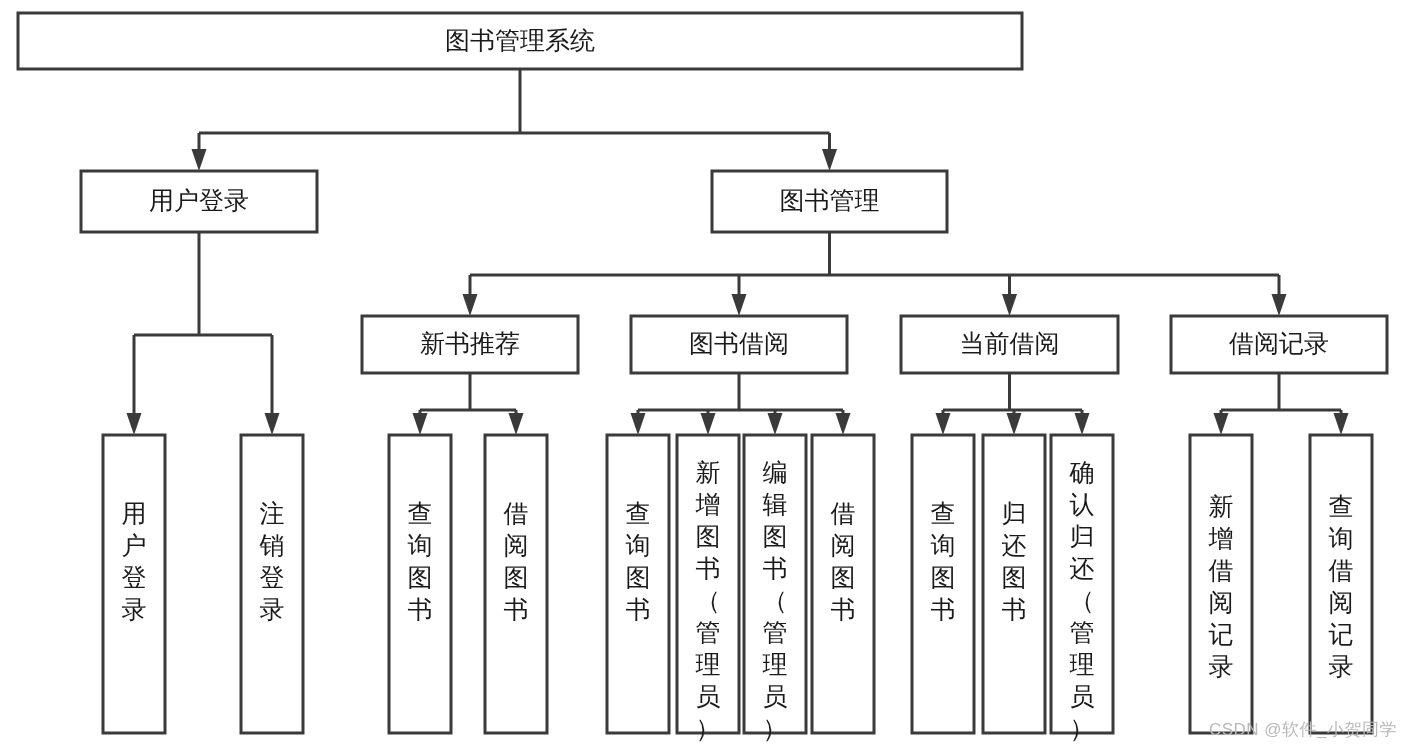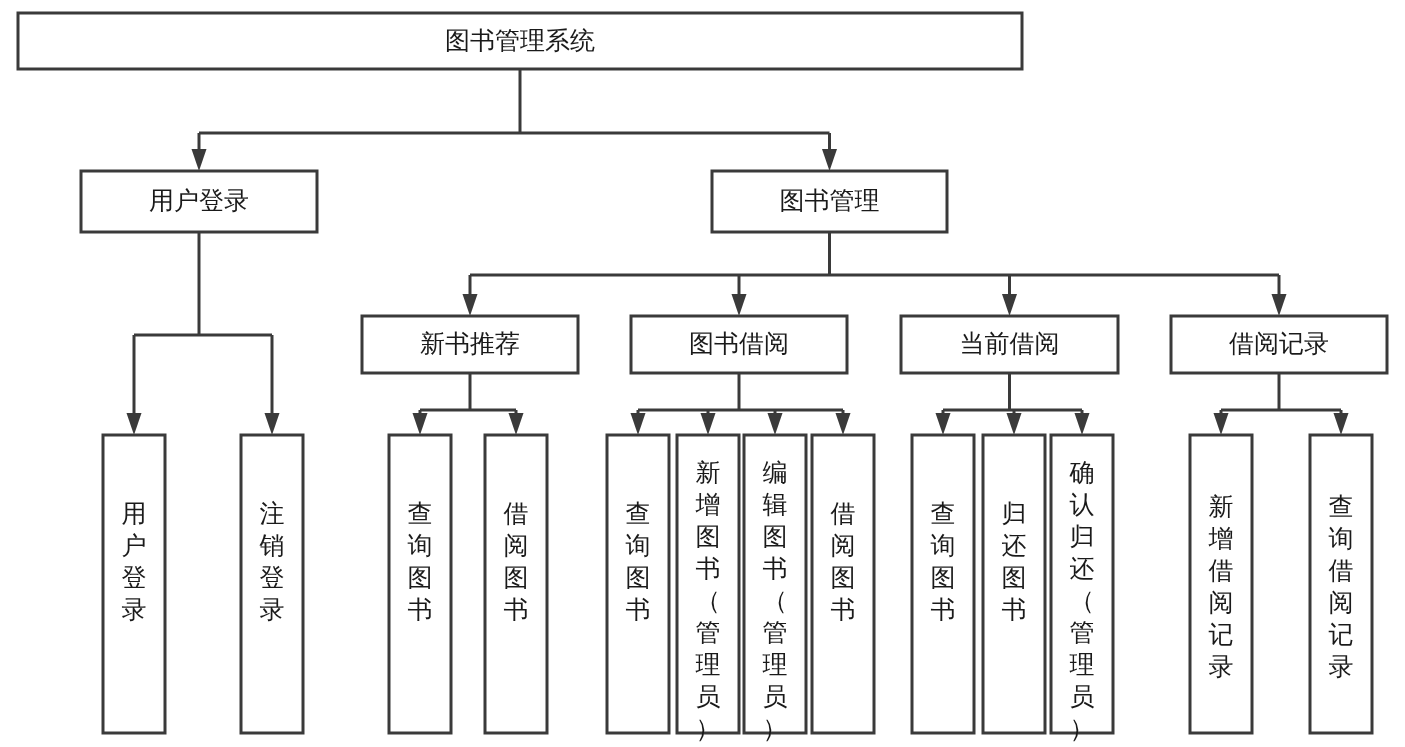--- a/index.html
+++ b/index.html
@@ -219,13 +219,14 @@
           <rect x="1190" y="435" width="62" height="298" class="node-box"></rect>
           <text x="1221" y="495" class="node-label-v"><tspan x="1221" dy="20">新</tspan><tspan x="1221" dy="32">增</tspan><tspan x="1221" dy="32">借</tspan><tspan x="1221" dy="32">阅</tspan><tspan x="1221" dy="32">记</tspan><tspan x="1221" dy="32">录</tspan></text>
         </g>
         <g>
           <rect x="1310" y="435" width="62" height="298" class="node-box"></rect>
           <text x="1341" y="495" class="node-label-v"><tspan x="1341" dy="20">查</tspan><tspan x="1341" dy="32">询</tspan><tspan x="1341" dy="32">借</tspan><tspan x="1341" dy="32">阅</tspan><tspan x="1341" dy="32">记</tspan><tspan x="1341" dy="32">录</tspan></text>
         </g>
       </g>
   </svg>
 
+  <div class="watermark">CSDN @软件_小贺同学</div>
 </div>
 
 </body></html>

